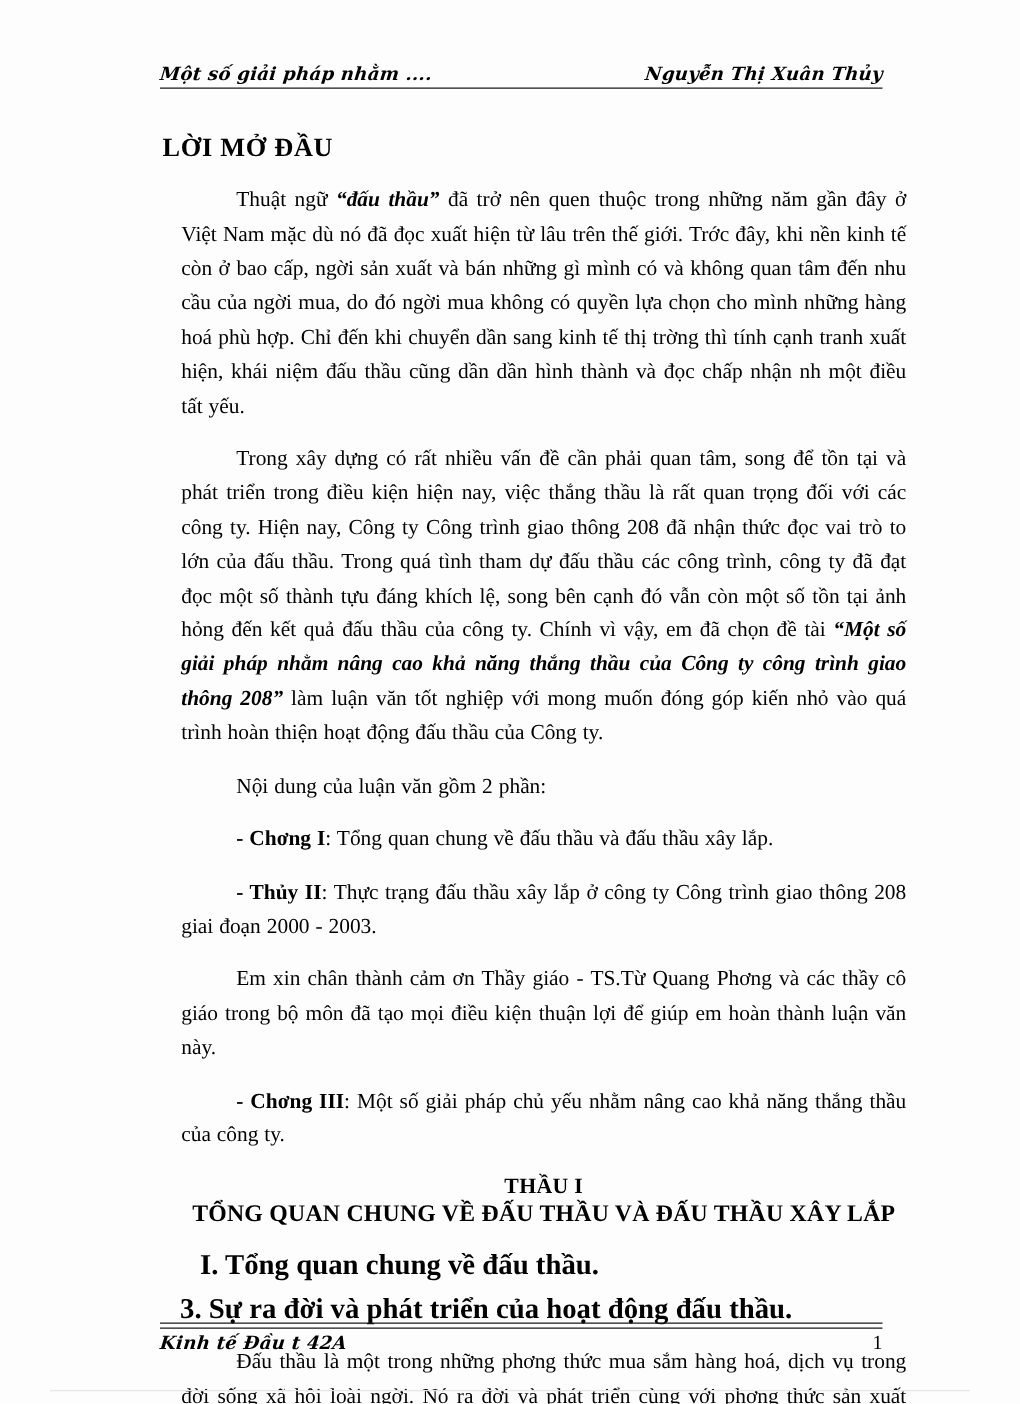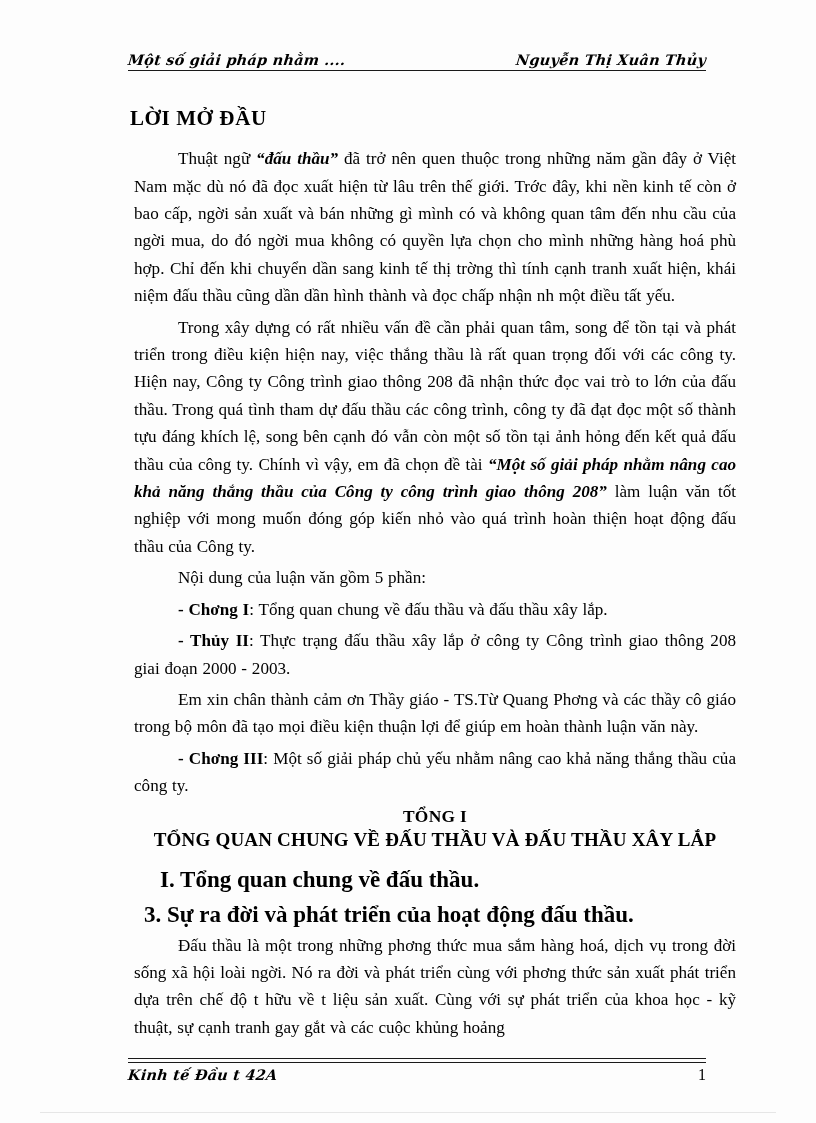--- a/index.html
+++ b/index.html
@@ -61,21 +61,21 @@
   .doc-title {
     text-align: left;
     font-size: 21px;
     font-weight: bold;
     letter-spacing: .6px;
     margin: 0 0 14px 0;
     line-height: 1.2;
   }
 
   p.para {
-    margin: 4px;
+    margin: 15px;
     font-size: 17.1px;
     line-height: 27.4px;
     text-align: justify;
     text-indent: 44px;
     text-justify: inter-word;
     word-spacing: .5px;
   }
 
   .bi { font-weight: bold; font-style: italic; }
   .b  { font-weight: bold; }
@@ -151,32 +151,32 @@
   </div>
 
   <div class="content">
 
     <h1 class="doc-title">LỜI MỞ ĐẦU</h1>
 
     <p class="para"><span>Thuật ngữ </span><span class="bi">“đấu thầu”</span><span> đã trở nên quen thuộc trong những năm gần đây ở Việt Nam mặc dù nó đã đọc   xuất hiện từ lâu trên thế giới. Trớc   đây, khi nền kinh tế còn ở bao cấp, ngời   sản xuất và bán những gì mình có và không quan tâm đến nhu cầu của ngời   mua, do đó ngời   mua không có quyền lựa chọn cho mình những hàng hoá phù hợp. Chỉ đến khi chuyển dần sang kinh tế thị trờng   thì tính cạnh tranh xuất hiện, khái niệm đấu thầu cũng dần dần hình thành và đọc   chấp nhận nh   một điều tất yếu.</span></p>
 
     <p class="para"><span>Trong xây dựng có rất nhiều vấn đề cần phải quan tâm, song để tồn tại và phát triển trong điều kiện hiện nay, việc thắng thầu là rất quan trọng đối với các công ty. Hiện nay, Công ty Công trình giao thông 208 đã nhận thức đọc   vai trò to lớn của đấu thầu. Trong quá tình tham dự đấu thầu các công trình, công ty đã đạt đọc   một số thành tựu đáng khích lệ, song bên cạnh đó vẫn còn một số tồn tại ảnh hỏng   đến kết quả đấu thầu của công ty. Chính vì vậy, em đã chọn đề tài </span><span class="bi">“Một số giải pháp nhằm nâng cao khả năng thắng thầu của Công ty công trình giao thông 208”</span><span> làm luận văn tốt nghiệp với mong muốn đóng góp kiến nhỏ vào quá trình hoàn thiện hoạt động đấu thầu của Công ty.</span></p>
 
-    <p class="para">Nội dung của luận văn gồm 5 phần:</p>
+    <p class="para">Nội dung của luận văn gồm 2 phần:</p>
 
     <p class="para"><span class="b">- Chơng   I</span><span>: Tổng quan chung về đấu thầu và đấu thầu xây lắp.</span></p>
 
     <p class="para"><span class="b">- Thủy   II</span><span>: Thực trạng đấu thầu xây lắp ở công ty Công trình giao thông 208 giai đoạn 2000 - 2003.</span></p>
 
     <p class="para">Em xin chân thành cảm ơn Thầy giáo - TS.Từ Quang Phơng   và các thầy cô giáo trong bộ môn đã tạo mọi điều kiện thuận lợi để giúp em hoàn thành luận văn này.</p>
 
     <p class="para"><span class="b">- Chơng   III</span><span>: Một số giải pháp chủ yếu nhằm nâng cao khả năng thắng thầu của công ty.</span></p>
 
     <div class="chapter-head">
-      <span>TỔNG   I</span>
+      <span>THẦU   I</span>
       <span class="line2">TỔNG QUAN CHUNG VỀ ĐẤU THẦU VÀ ĐẤU THẦU XÂY LẮP</span>
     </div>
 
     <div class="gap-sm"></div>
 
     <p class="sec-head">I. Tổng quan chung về đấu thầu.</p>
 
     <p class="sec-head sub">3. Sự ra đời và phát triển của hoạt động đấu thầu.</p>
 
     <p class="para">Đấu thầu là một trong những phơng   thức mua sắm hàng hoá, dịch vụ trong đời sống xã hội loài ngời.   Nó ra đời và phát triển cùng với phơng   thức sản xuất phát triển dựa trên chế độ t   hữu về t   liệu sản xuất. Cùng với sự phát triển của khoa học - kỹ thuật, sự cạnh tranh gay gắt và các cuộc khủng hoảng</p>

